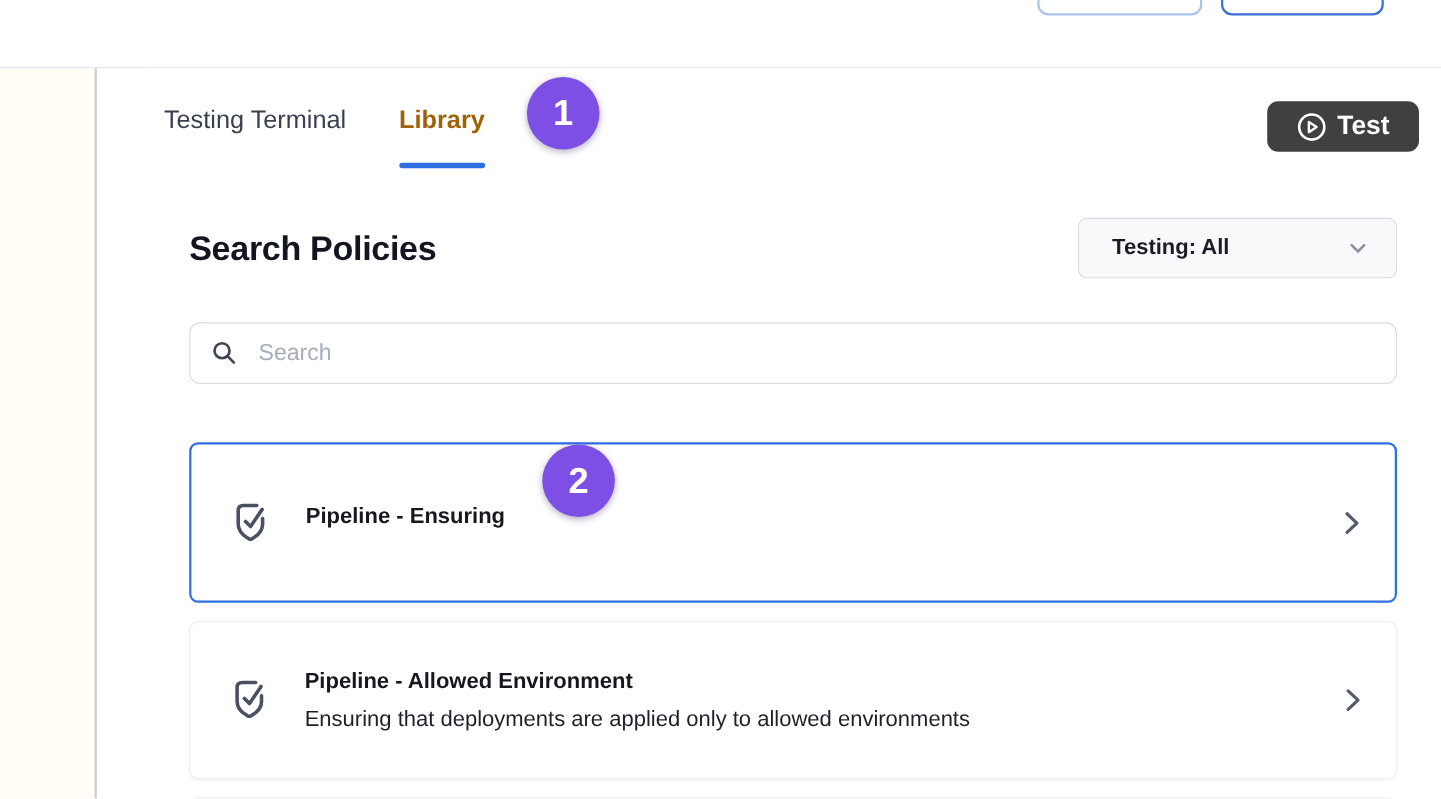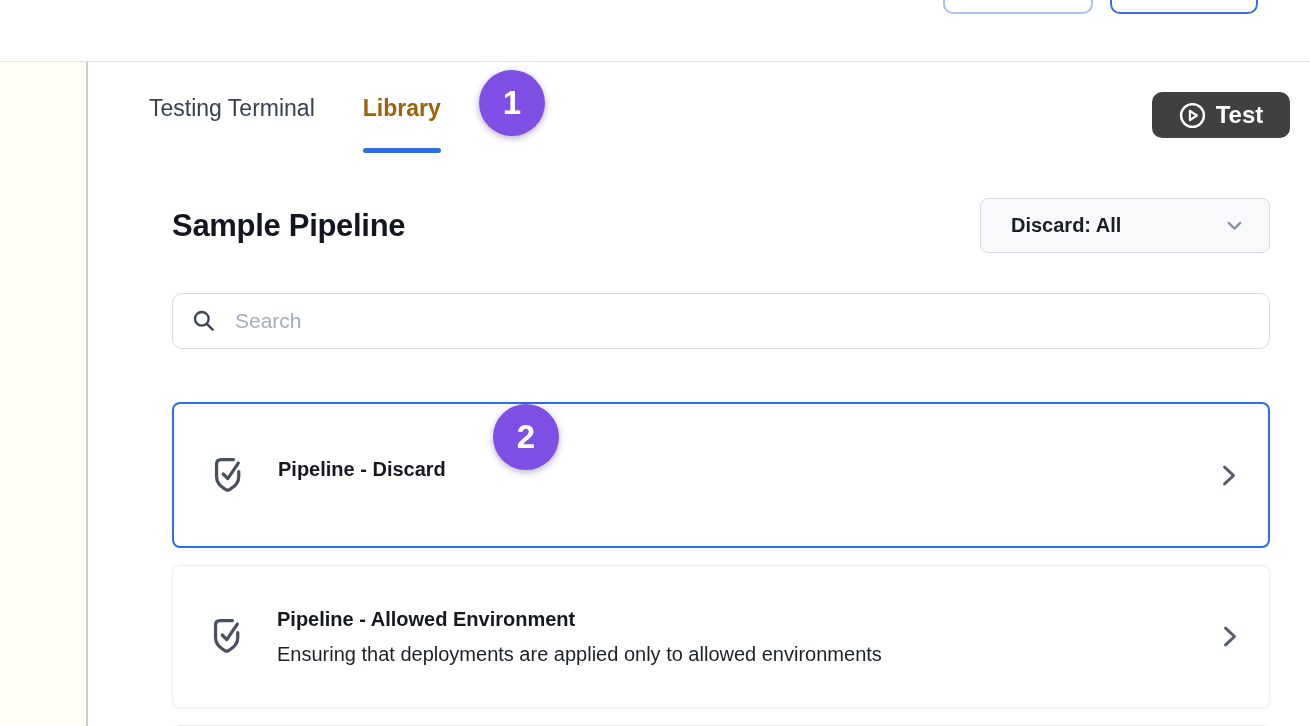--- a/index.html
+++ b/index.html
@@ -244,23 +244,23 @@
 
     <button class="test-btn">
       <svg width="27" height="27" viewBox="0 0 26 26">
         <circle cx="13" cy="13" r="11" fill="none" stroke="#ffffff" stroke-width="2.3"></circle>
         <path d="M10.5 8.5 L17.2 13 L10.5 17.5 Z" fill="none" stroke="#ffffff" stroke-width="2.1" stroke-linejoin="round"></path>
       </svg>
       <span>Test</span>
     </button>
 
     <div class="heading-row">
-      <h1 class="page-title">Sample Pipeline</h1>
+      <h1 class="page-title">Search Policies</h1>
       <div class="entity-select">
-        <span class="entity-label">Discard: All</span>
+        <span class="entity-label">Testing: All</span>
         <svg width="25" height="25" viewBox="0 0 24 24">
           <path d="M6.5 9.5 L12 15 L17.5 9.5" fill="none" stroke="#8a8fa6" stroke-width="2.2" stroke-linecap="round" stroke-linejoin="round"></path>
         </svg>
       </div>
     </div>
 
     <div class="search-box">
       <svg width="26" height="26" viewBox="0 0 24 24">
         <circle cx="10" cy="10" r="6.3" fill="none" stroke="#3f4453" stroke-width="2.2"></circle>
         <line x1="14.8" y1="14.8" x2="20" y2="20" stroke="#3f4453" stroke-width="2.2" stroke-linecap="round"></line>
@@ -271,21 +271,21 @@
     <div class="cards">
 
       <div class="card selected">
         <span class="shield-wrap">
           <svg width="37" height="43" viewBox="0 0 25 28">
             <path d="M16.5 3.2 H8.2 C6.2 3.2 5.1 4.3 5.1 6.3 V14.6 C5.1 18.6 7.6 21.2 10.6 23 L11.7 23.7 C12.3 24 12.9 24 13.5 23.7 L14.6 23 C17.6 21.2 20.1 18.6 20.1 14.6 V11.3" fill="none" stroke="#4a5060" stroke-width="2.2" stroke-linecap="round" stroke-linejoin="round"></path>
             <path d="M9.6 13 L12.7 16.1 L19.8 5.6" fill="none" stroke="#4a5060" stroke-width="2.2" stroke-linecap="round" stroke-linejoin="round"></path>
           </svg>
         </span>
         <span class="card-text">
-          <span class="card-title">Pipeline - Discard</span>
+          <span class="card-title">Pipeline - Ensuring</span>
         </span>
         <span class="chev-wrap">
           <svg width="27" height="27" viewBox="0 0 24 24">
             <path d="M8.5 4.5 L16.5 12 L8.5 19.5" fill="none" stroke="#565c6e" stroke-width="2.6" stroke-linecap="round" stroke-linejoin="round"></path>
           </svg>
         </span>
       </div>
 
       <div class="card plain">
         <span class="shield-wrap">

